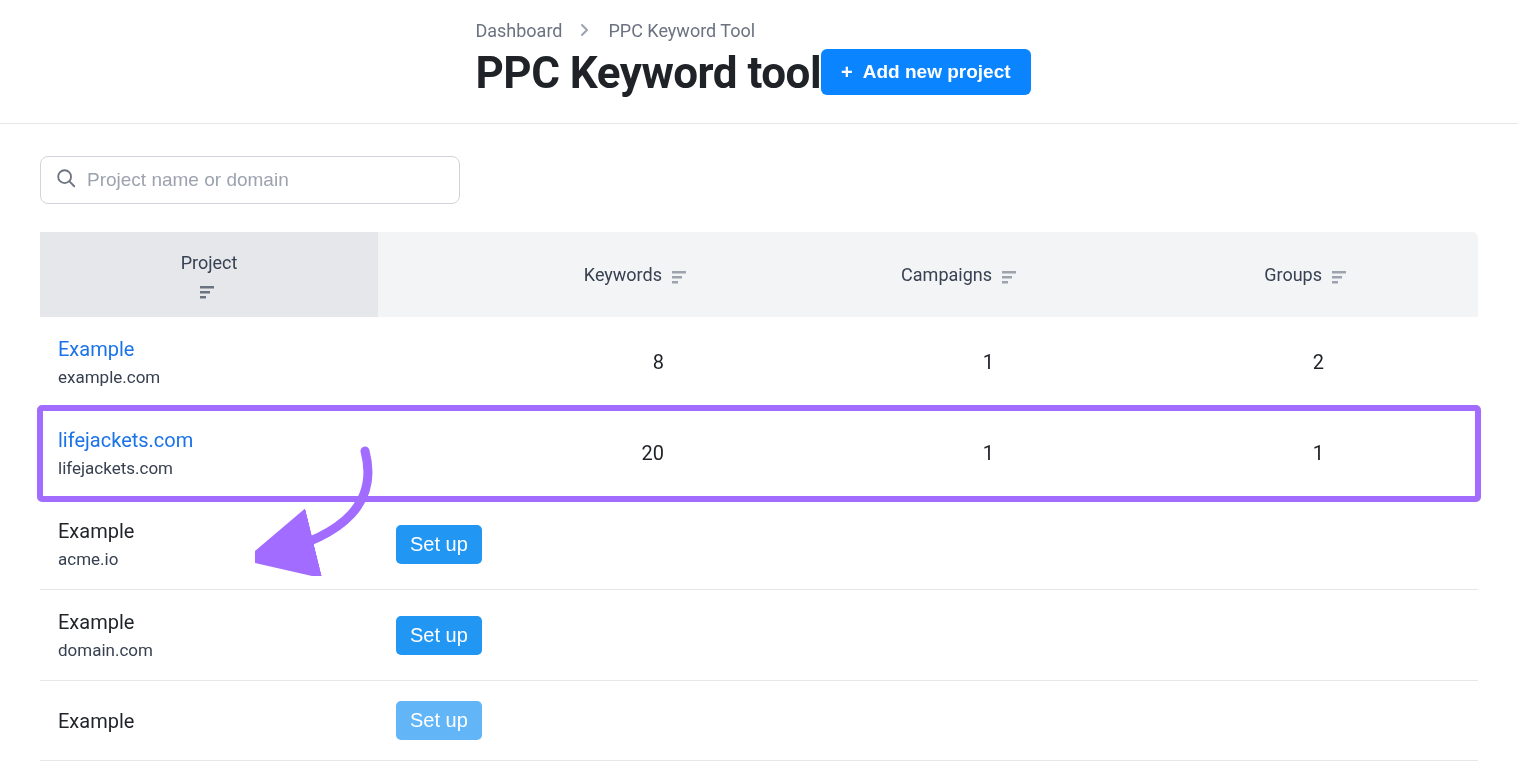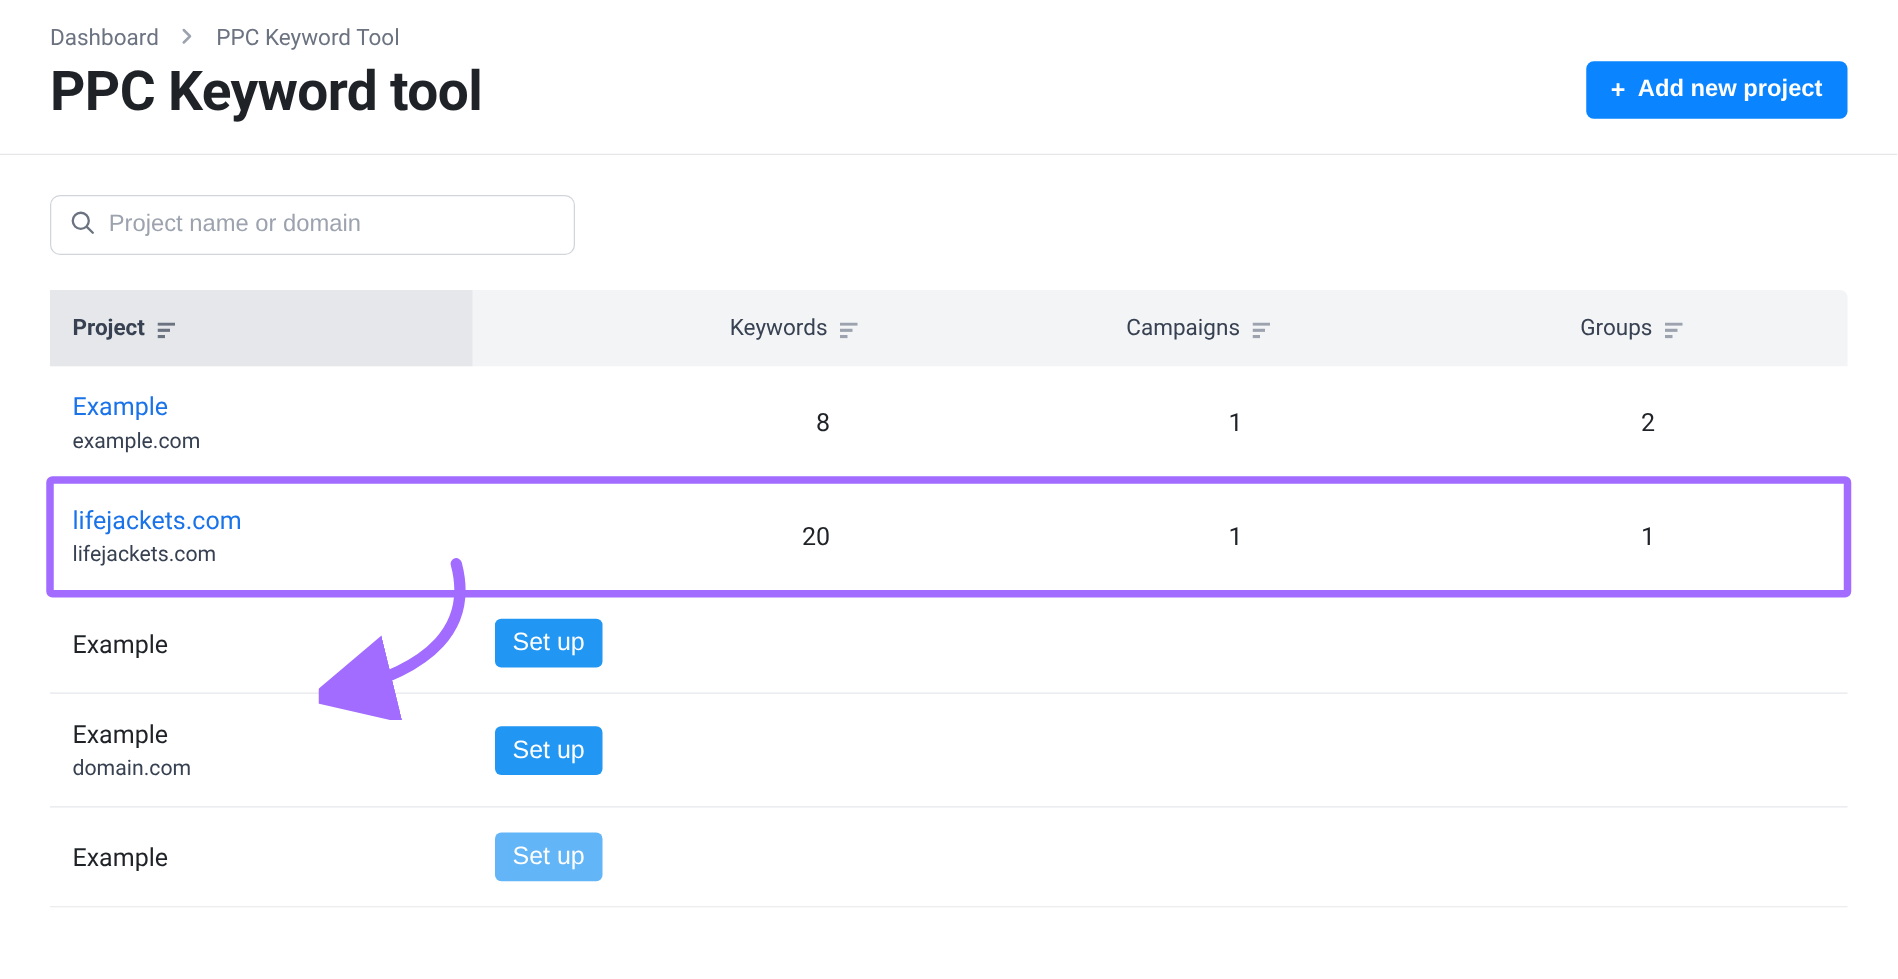--- a/index.html
+++ b/index.html
@@ -3,24 +3,24 @@
 <meta charset="utf-8">
 <style>
   * { box-sizing: border-box; margin: 0; padding: 0; }
   body {
     font-family: -apple-system, BlinkMacSystemFont, "Segoe UI", Roboto, Helvetica, Arial, sans-serif;
     background: #fff;
     color: #171a22;
     width: 1518px;
   }
   .header-row {
-    padding: 20px 40px 24px 40px;
+    padding: 20px 40px 24px 28px;
     border-bottom: 1px solid #e5e7eb;
     display: flex;
-    justify-content: space-between;
+    justify-content: center;
     align-items: flex-end;
   }
   .header-left {}
   .breadcrumb {
     display: flex;
     align-items: center;
     gap: 18px;
     font-size: 18px;
     color: #6b7280;
     margin-bottom: 6px;
@@ -85,21 +85,21 @@
   }
   .th {
     padding: 20px 18px;
     font-size: 18px;
     color: #374151;
     display: flex;
     align-items: center;
     gap: 10px;
     cursor: pointer;
   }
-  .th.project-col { background: #e5e7eb; font-weight: 700;}
+  .th.project-col { background: #e5e7eb; font-weight: 400; flex-direction: column;}
   .th.right { justify-content: flex-end; }
   .sort-icon {
     display: inline-block;
     width: 18px; height: 14px;
   }
   .sort-icon svg { width: 18px; height: 14px; }
   .tbody {}
   .row {
     display: grid;
     grid-template-columns: 338px 330px 330px 330px 1fr;
@@ -222,20 +222,21 @@
             <div class="proj-domain">lifejackets.com</div>
           </div>
           <div class="cell num">20</div>
           <div class="cell num">1</div>
           <div class="cell num">1</div>
           <div class="cell"></div>
         </div>
         <div class="row">
           <div class="cell">
             <div class="proj-title">Example</div>
+            <div class="proj-domain">acme.io</div>
           </div>
           <div class="cell setup-wrap"><button class="setup-btn">Set up</button></div>
           <div class="cell"></div>
           <div class="cell"></div>
           <div class="cell"></div>
         </div>
         <div class="row">
           <div class="cell">
             <div class="proj-title">Example</div>
             <div class="proj-domain">domain.com</div>

